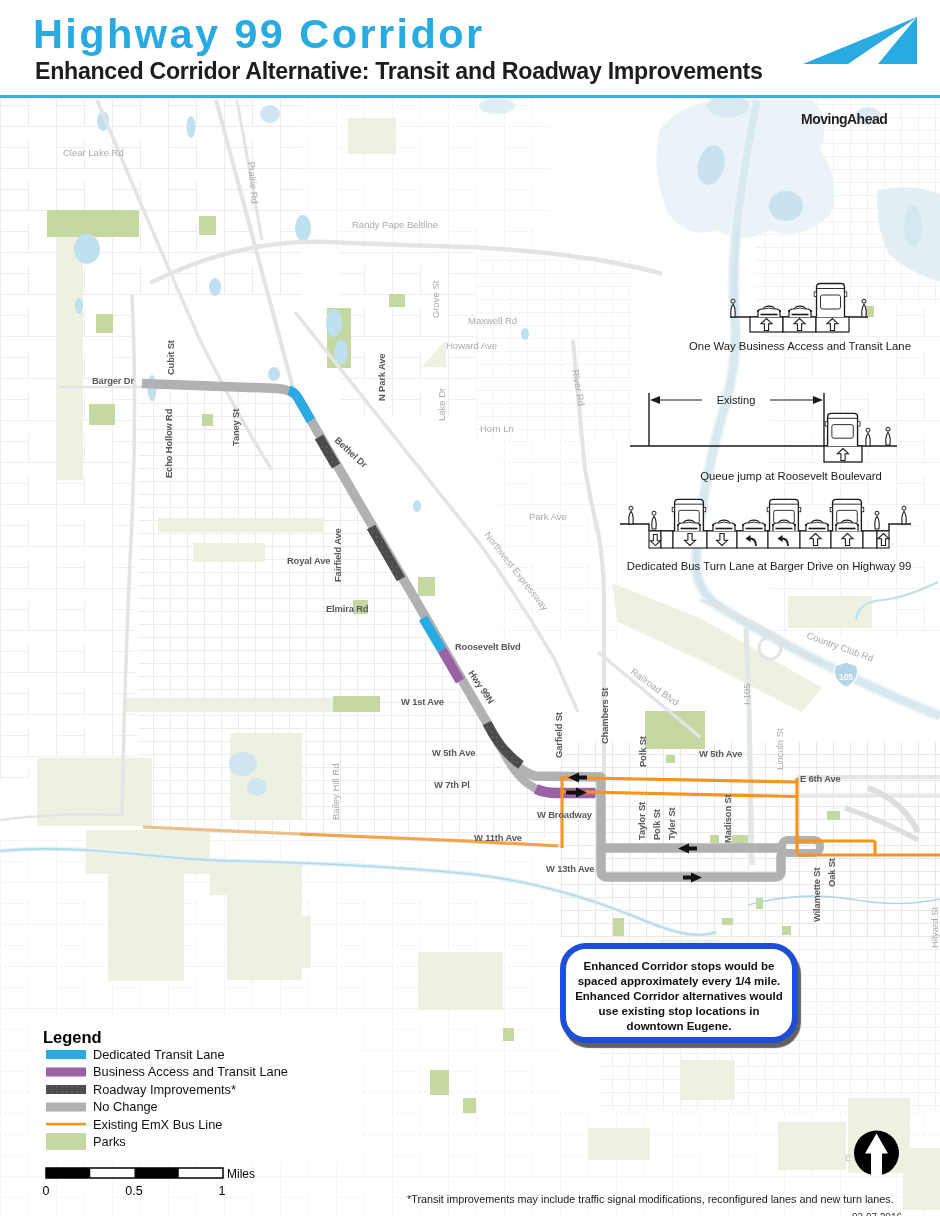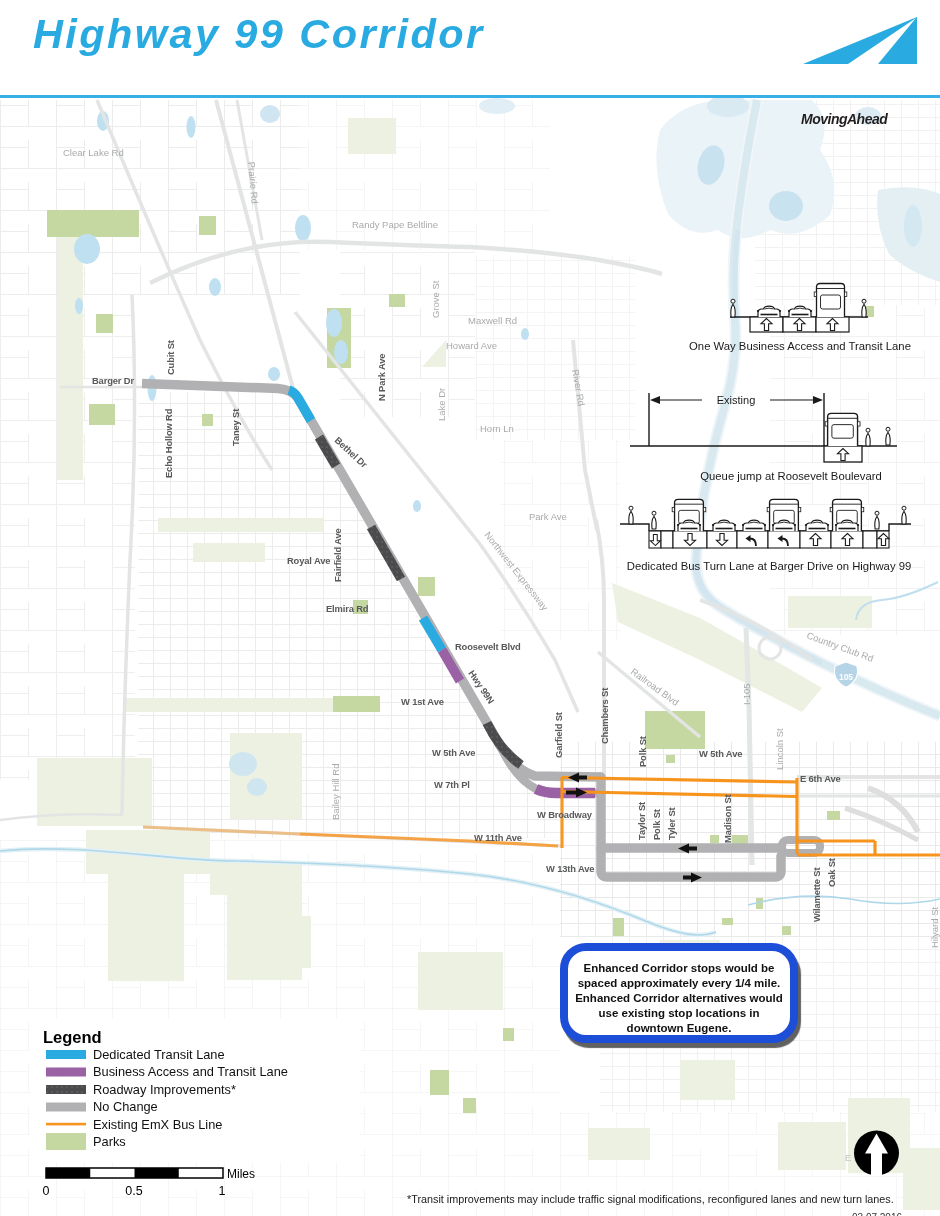--- a/index.html
+++ b/index.html
@@ -1,24 +1,24 @@
 <!DOCTYPE html>
 <html><head>
 <meta charset="utf-8">
 <style>
   html,body{margin:0;padding:0;}
   body{width:940px;height:1216px;background:#fff;font-family:"Liberation Sans",sans-serif;overflow:hidden;position:relative;}
   #map{position:absolute;left:0;top:0;width:940px;height:1216px;}
-  #hdr{position:absolute;left:0;top:0;width:940px;height:72px;background:#fff;z-index:5;font-style:italic;}
+  #hdr{position:absolute;left:0;top:0;width:940px;height:72px;background:#fff;z-index:5;}
   #title{position:absolute;left:33px;top:10px;font-size:41.5px;font-weight:bold;color:#29abe2;letter-spacing:2.4px;}
   #subtitle{position:absolute;left:35px;top:58px;font-size:23.2px;font-weight:bold;color:#1d1d20;letter-spacing:-0.3px;}
   #rule{position:absolute;left:0;top:95px;width:940px;height:2.5px;background:#36b0e5;}
   #logo{position:absolute;left:801px;top:15px;}
   #logotext{position:absolute;left:801px;top:63px;width:128px;font-size:14px;font-weight:bold;color:#231f20;letter-spacing:-0.5px;margin-top:48px;}
-  #callout{position:absolute;left:560px;top:943px;width:238px;height:100px;box-sizing:border-box;background:#fff;border:8px solid #1d4ed8;border-radius:26px;box-shadow:3px 5px 1px rgba(80,80,80,0.9);z-index:4;}
+  #callout{position:absolute;left:560px;top:943px;width:238px;height:100px;box-sizing:border-box;background:#fff;border:6px solid #1d4ed8;border-radius:26px;box-shadow:3px 5px 1px rgba(80,80,80,0.9);z-index:4;}
   #callout div{margin-top:10px;text-align:center;font-size:11.5px;font-weight:bold;line-height:15.1px;color:#111;}
   #foot{position:absolute;left:407px;top:1193px;font-size:10.8px;color:#1a1a1a;z-index:4;white-space:nowrap;}
   #date{position:absolute;left:852px;top:1212px;font-size:10px;color:#333;z-index:4;}
 </style>
 </head>
 <body>
 <svg id="map" viewBox="0 0 940 1216">
   <defs>
     <pattern id="g1" width="34" height="26" patternUnits="userSpaceOnUse">
       <path d="M0,0.5 H34 M0,13.5 H34 M0.5,0 V26 M17.5,0 V26" stroke="#e9e9e9" stroke-width="1" fill="none"></path>
@@ -406,20 +406,21 @@
       <text x="222" y="1195" text-anchor="middle">1</text>
     </g>
 
     <circle cx="876.5" cy="1153" r="22.5" fill="#000"></circle>
     <polygon points="876.5,1133.5 865,1153.5 871,1153.5 871,1176 882,1176 882,1153.5 888,1153.5" fill="#fff"></polygon>
   </g>
 </svg>
 
 <div id="hdr">
   <div id="title">Highway 99 Corridor</div>
+  <div id="subtitle">Enhanced Corridor Alternative: Transit and Roadway Improvements</div>
   <svg id="logo" width="122" height="52" viewBox="0 0 122 52">
     <polygon points="2,49 116,2 116,49" fill="#29abe2"></polygon>
     <polygon points="47,49 115,3 77,49" fill="#ffffff"></polygon>
   </svg>
   <div id="logotext">MovingAhead</div>
   <div id="rule"></div>
 </div>
 
 <div id="callout">
     <div>Enhanced Corridor stops would be<br>spaced approximately every 1/4 mile.<br>Enhanced Corridor alternatives would<br>use existing stop locations in<br>downtown Eugene.</div>

